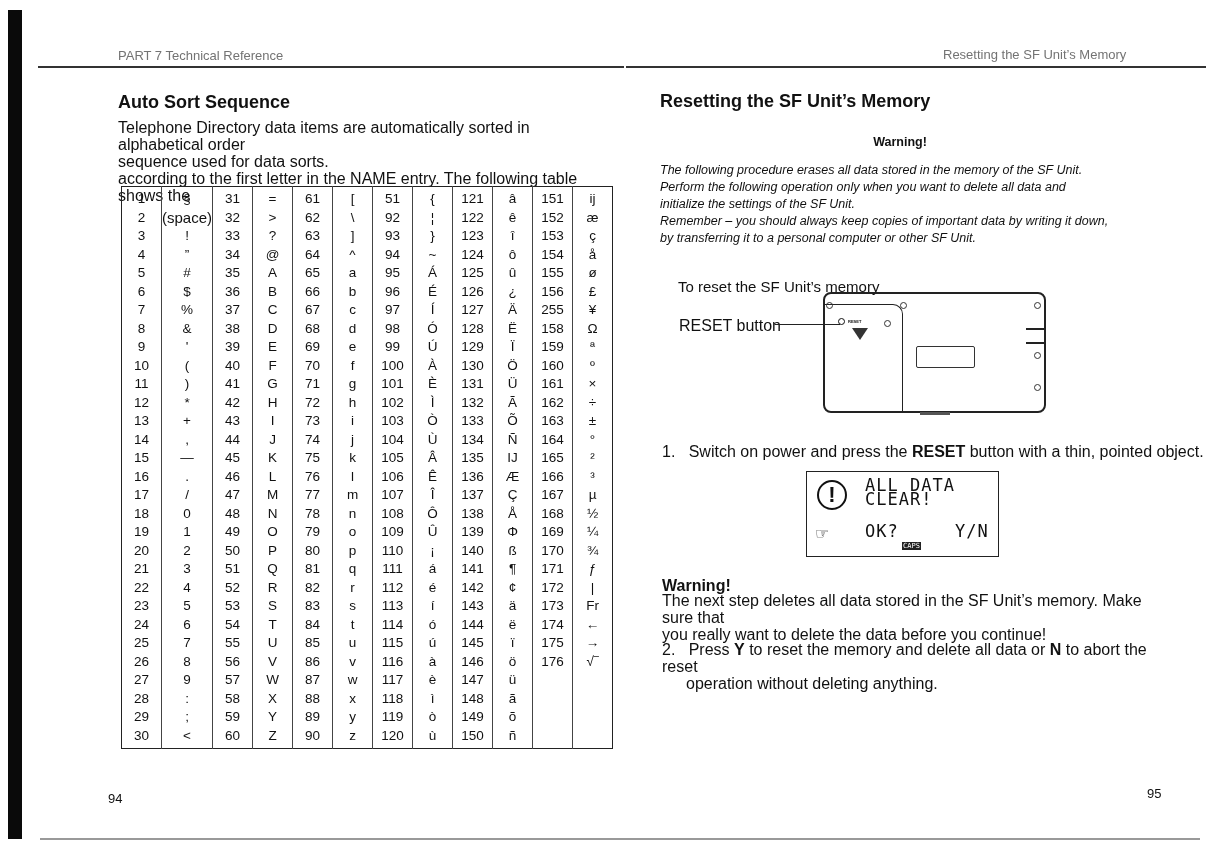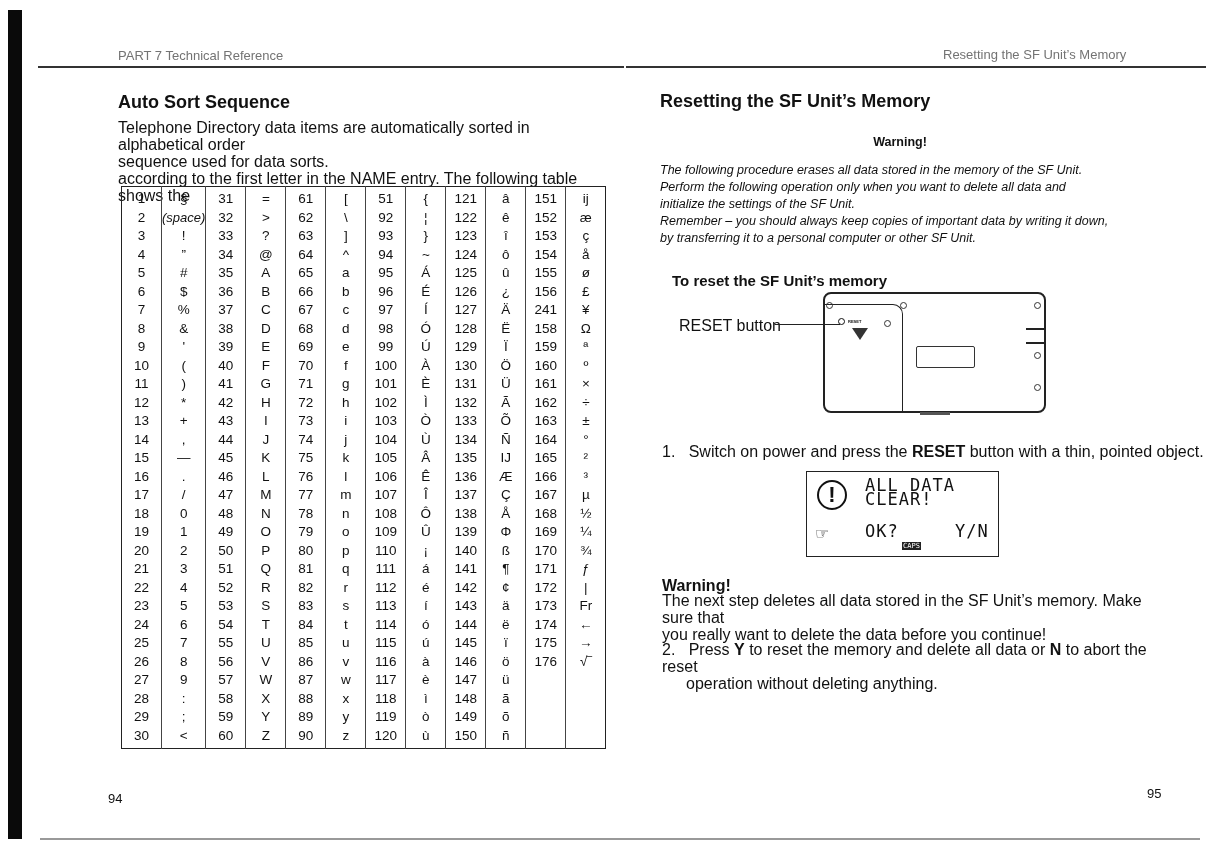--- a/index.html
+++ b/index.html
@@ -10,24 +10,24 @@
   .running { font-size:13px; color:#737373; }
   .rule-l { left:38px; top:66px; width:586px; height:1.5px; background:#333; }
   .rule-r { left:626px; top:66px; width:580px; height:1.5px; background:#333; }
   h1 { margin:0; font-size:18px; font-weight:bold; }
   .para { font-size:16px; line-height:17px; }
   table.sort { position:absolute; left:121px; top:186px; border-collapse:collapse; border:1.5px solid #222; }
   table.sort td { width:39px; text-align:center; vertical-align:top; border-left:1px solid #444; padding:0; font-size:13.5px; }
   table.sort td div { height:18.5px; line-height:18.5px; white-space:nowrap; }
   table.sort td:first-child { border-left:none; }
   table.sort tr td { padding-top:3px; padding-bottom:3px; }
-  .small { font-size:13px;font-style:italic; }
+  .small { font-size:15px; }
   .warn-c { text-align:center; font-weight:bold; font-size:12.5px; }
   .ital { font-style:italic; font-size:12.5px; line-height:17px; }
-  h2 { margin:12px; font-size:15px; font-weight:bold; }
+  h2 { margin:18px; font-size:15px; font-weight:normal; }
   .device { left:823px; top:292px; width:223px; height:121px; border:2px solid #222; border-radius:8px; box-sizing:border-box; }
   .panel { left:823px; top:304px; width:80px; height:109px; border-top:1.5px solid #222; border-right:1.5px solid #222; border-radius:0 10px 0 0; box-sizing:border-box; }
   .lcd-win { left:916px; top:346px; width:59px; height:22px; border:1.5px solid #333; border-radius:2px; box-sizing:border-box; }
   .screw { width:7px; height:7px; border:1px solid #333; border-radius:50%; box-sizing:border-box; font-size:6px; line-height:5px; text-align:center; }
   .lcd { left:806px; top:471px; width:193px; height:86px; border:1.5px solid #222; box-sizing:border-box; }
   .lcd-text { font-family:"DejaVu Sans Mono", monospace; font-size:17px; line-height:15px; letter-spacing:1px; }
   .caps { background:#222; color:#fff; font-size:7px; padding:0 1px; font-family:"DejaVu Sans Mono", monospace; }
   .pageno { font-size:13px; }
 </style>
 </head>
@@ -371,21 +371,21 @@
           <div>õ</div>
           <div>ñ</div>
         </td>
         <td>
           <div>151</div>
           <div>152</div>
           <div>153</div>
           <div>154</div>
           <div>155</div>
           <div>156</div>
-          <div>241</div>
+          <div>255</div>
           <div>158</div>
           <div>159</div>
           <div>160</div>
           <div>161</div>
           <div>162</div>
           <div>163</div>
           <div>164</div>
           <div>165</div>
           <div>166</div>
           <div>167</div>

